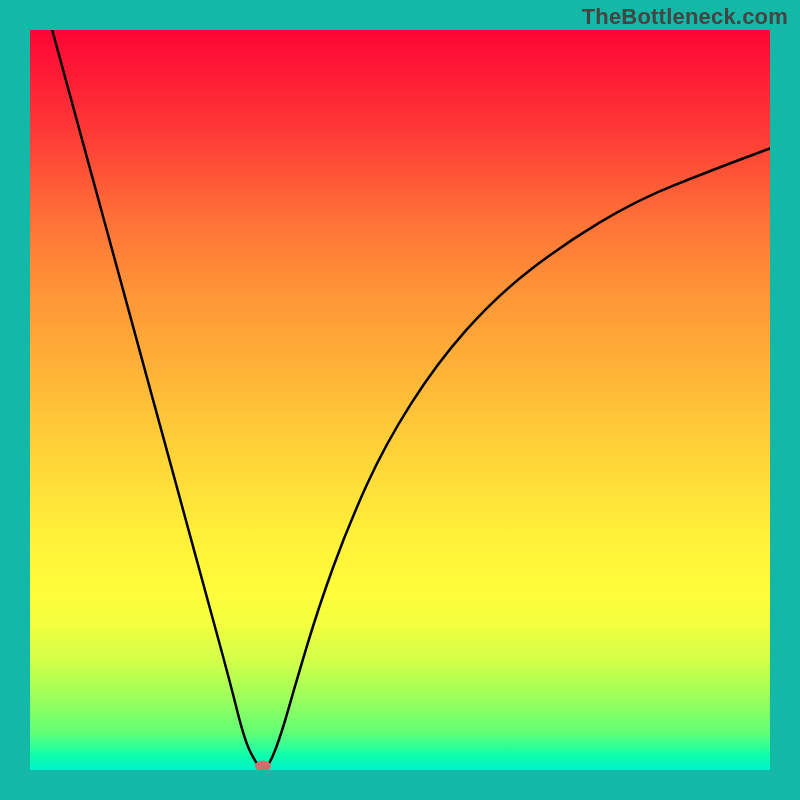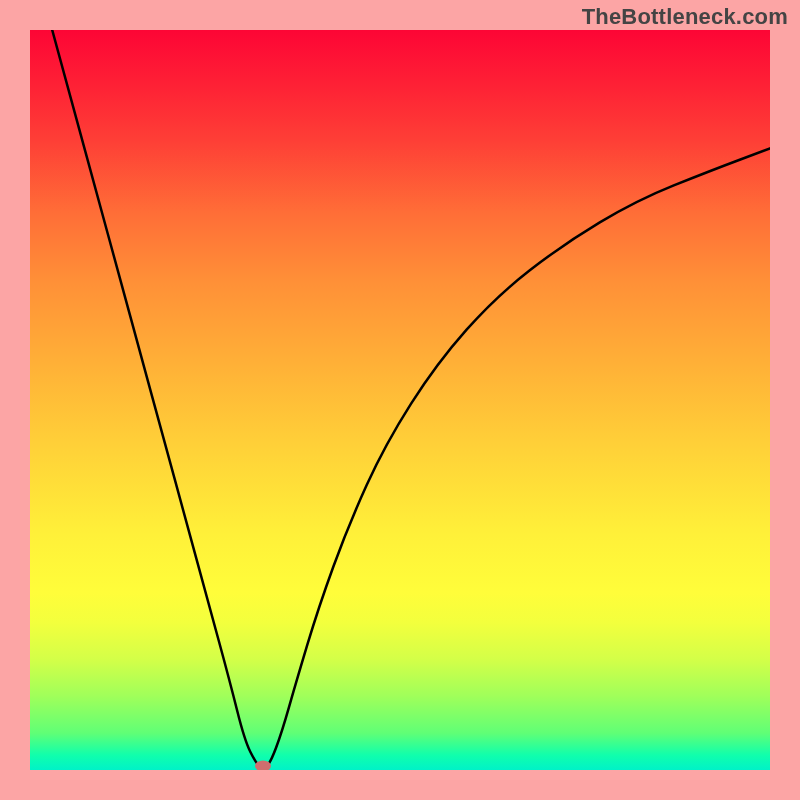--- a/index.html
+++ b/index.html
@@ -8,21 +8,21 @@
     width: 800px;
     height: 800px;
     background: #000;
     font-family: Arial, Helvetica, sans-serif;
     overflow: hidden;
   }
   .frame {
     position: relative;
     width: 800px;
     height: 800px;
-    background: #fca5a5;
+    background: #14b8a6;
   }
   .watermark {
     position: absolute;
     top: 4px;
     right: 12px;
     color: #444;
     font-size: 22px;
     font-weight: 600;
     letter-spacing: 0.2px;
     z-index: 5;

